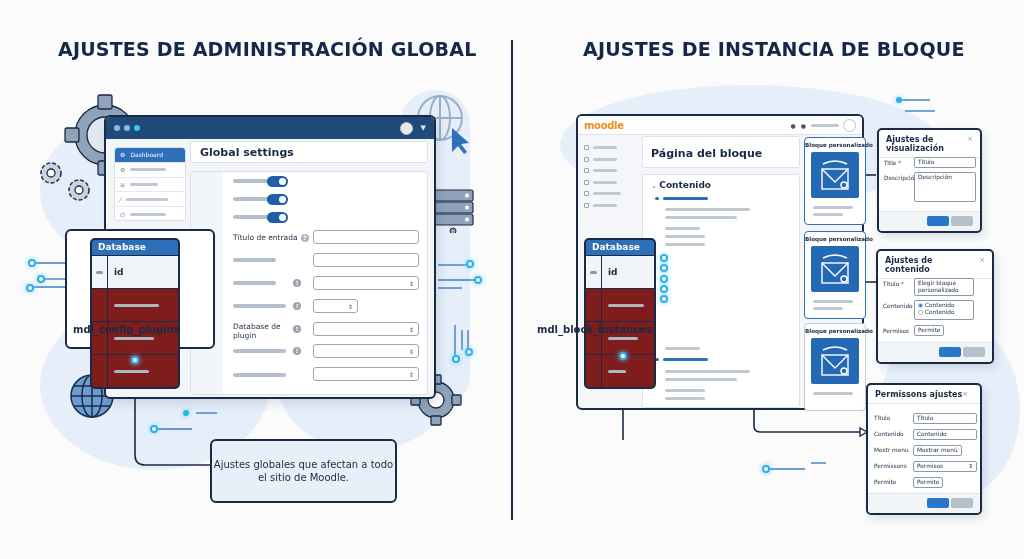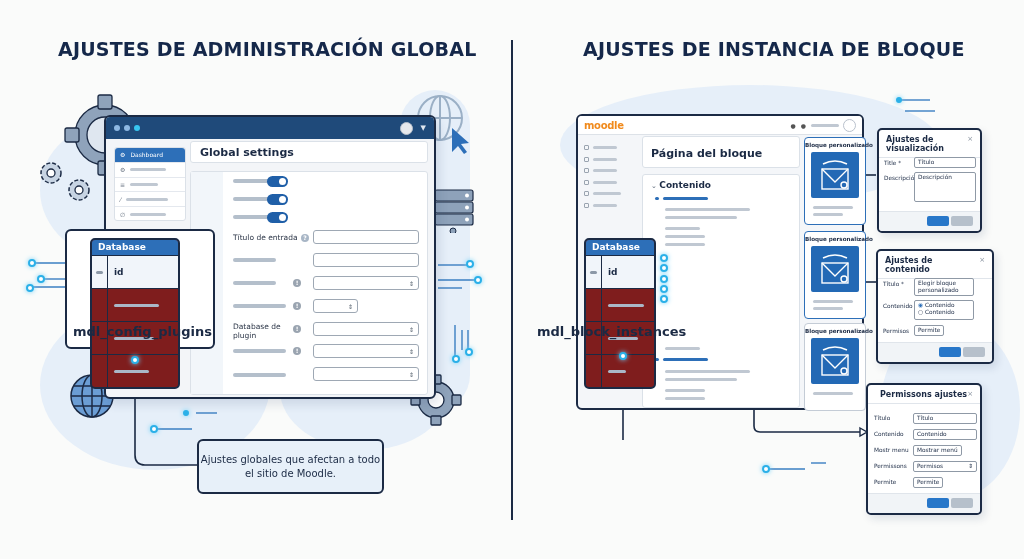--- a/index.html
+++ b/index.html
@@ -33,39 +33,39 @@
   .flabel { position: absolute; font-size: 7.5px; color: #2a3446; line-height: 9px; }
 
   
   .dbcard { position: absolute; background: #fff; border: 2px solid #1b2a44; border-radius: 6px; }
   .dbtable { position: absolute; width: 90px; border: 2px solid #1b2a44; border-radius: 5px; overflow: hidden; background: #7f1d1d; }
   .dbhead { height: 15px; background: #2d6fb8; color: #fff; font-size: 9px; font-weight: bold; padding: 2px 6px; }
   .dbrow { height: 33px; border-top: 1.5px solid #1b2a44; display: flex; }
   .dbrow .k { width: 16px; border-right: 1.5px solid #1b2a44; display:flex; align-items:center; justify-content:center; }
   .dbrow .v { flex:1; display:flex; align-items:center; padding-left: 6px; font-size: 9px; font-weight: bold; color:#1b2a44; }
   .dbrow.first { background: #f1f5fa; }
-  .dbname { position: absolute; font-size: 13px; font-weight: bold; color: #1b2a44; white-space: nowrap; }
+  .dbname { position: absolute; font-size: 10px; font-weight: bold; color: #1b2a44; white-space: nowrap; }
 
   .callout { position: absolute; background: #e7f0f9; border: 2px solid #1b2a44; border-radius: 6px; font-size: 10px; text-align: center; line-height: 13.5px; color: #1b2a44; display:flex; align-items:center; justify-content:center; }
   .node { position: absolute; width: 8px; height: 8px; border-radius: 50%; border: 2px solid #2bb0e8; background: #fff; box-shadow: 0 0 5px #6fd0f7; }
   .node.fill { background: #2bb0e8; }
 
   
   .mwin { position: absolute; left: 576px; top: 114px; width: 288px; height: 296px; background: #f4f6f9; border: 2px solid #1b2a44; border-radius: 6px; overflow: hidden; }
   .mwin-bar { height: 19px; background: #fff; border-bottom: 1px solid #dde2e8; display:flex; align-items:center; padding: 0 6px; }
   .mlogo { font-weight: bold; font-size: 10px; color: #f08a1c; letter-spacing: -0.3px; }
   .msb { position:absolute; left:6px; top: 26px; width: 52px; }
   .msb-item { display:flex; align-items:center; gap:4px; height: 11.5px; }
   .msb-ic { width:5px; height:5px; border:1px solid #9aa4b0; border-radius:1px; }
   .mcard { position:absolute; background:#fff; border:1px solid #dbe1e8; border-radius: 3px; }
   .blk { position: absolute; left: 804px; width: 62px; height: 88px; background: #fff; border: 1.5px solid #2d6fb8; border-radius: 4px; }
   .blk-t { font-size: 5.6px; font-weight: bold; text-align:center; margin-top: 4px; color:#1b2a44; white-space: nowrap; }
   .blk-img { margin: 4px auto 0; width: 48px; height: 46px; background: #2369b5; border-radius: 2px; position: relative; }
   .dlg { position: absolute; background: #fff; border: 2px solid #1b2a44; border-radius: 5px; box-shadow: 3px 4px 8px rgba(20,40,80,0.12); }
-  .dlg-h { font-size: 8px; font-weight: bold; padding: 5px 7px 4px; border-bottom: 1px solid #e0e5eb; display:flex; justify-content:flex-end; color:#1b2a44; }
+  .dlg-h { font-size: 8px; font-weight: bold; padding: 5px 7px 4px; border-bottom: 1px solid #e0e5eb; display:flex; justify-content:flex-start; color:#1b2a44; }
   .dlg-h .x { font-weight: normal; color: #8a94a0; font-size: 7px; }
   .dlg-foot { position:absolute; left:0; right:0; bottom:0; height: 20px; background:#f1f4f7; border-top:1px solid #e0e5eb; border-radius: 0 0 4px 4px; }
   .btn-p { position:absolute; right: 31px; bottom: 5px; width: 22px; height: 10px; background: #2877c9; border-radius: 2px; }
   .btn-s { position:absolute; right: 7px; bottom: 5px; width: 22px; height: 10px; background: #b6c0cb; border-radius: 2px; }
   .dl { position:absolute; font-size: 5.8px; color:#1b2a44; }
   .di { position:absolute; border: 1px solid #8f99a6; border-radius: 2px; font-size: 5.8px; padding: 1px 3px; color:#1b2a44; background:#fff; white-space: nowrap; line-height: 7px; }
   svg.lines { position:absolute; left:0; top:0; }
 </style>
 </head>
 <body>
@@ -309,21 +309,21 @@
   <div class="node" style="left:37px;top:275px"></div>
   <div class="node" style="left:26px;top:284px"></div>
   <div class="node" style="left:131px;top:356px"></div>
   <div class="node" style="left:466px;top:260px"></div>
   <div class="node" style="left:474px;top:276px"></div>
   <div class="node" style="left:452px;top:355px"></div>
   <div class="node" style="left:465px;top:348px"></div>
   <div class="node" style="left:150px;top:425px"></div>
   <div class="node fill" style="left:183px;top:410px;width:6px;height:6px"></div>
 
-  <div class="callout" style="left:197px;top:439px;width:187px;height:55px">Ajustes globales que afectan a todo el sitio de Moodle.</div>
+  <div class="callout" style="left:210px;top:439px;width:187px;height:64px">Ajustes globales que afectan a todo el sitio de Moodle.</div>
 
   <div class="mwin">
     <div class="mwin-bar">
       <span class="mlogo">moodle</span>
       <span style="margin-left:auto;font-size:6px;color:#555">●</span>
       <span style="margin-left:5px;font-size:6px;color:#555">●</span>
       <span class="bar" style="width:28px;margin-left:5px"></span>
       <span class="avatar" style="margin-left:4px;background:#fff"></span>
     </div>
     <div class="msb">

